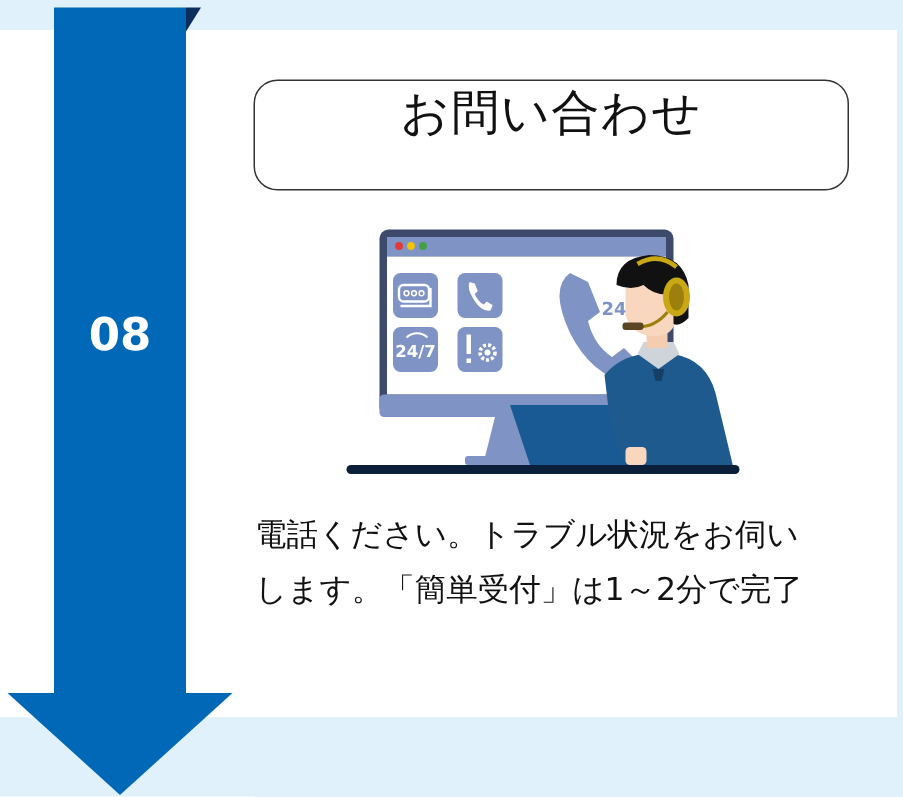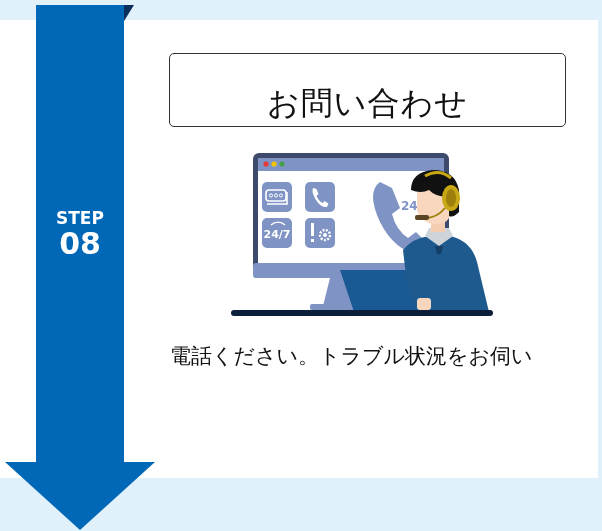--- a/index.html
+++ b/index.html
@@ -29,22 +29,22 @@
   }
   .step {
     position: absolute; left: 36px; top: 208px; width: 88px;
     text-align: center; color: #ffffff; font-weight: bold;
     font-family: "DejaVu Sans", sans-serif;
   }
   .step-label { display: block; font-size: 17px; line-height: 20px; letter-spacing: 0px; }
   .step-num { display: block; font-size: 30px; line-height: 32px; }
   .title-box {
     position: absolute; left: 169px; top: 53px; width: 395px; height: 72px;
-    border: 1.5px solid #333333; border-radius: 5px; background: #fff;
-    display: flex; align-items: flex-end; justify-content: center;
+    border: 1.5px solid #333333; border-radius: 16px; background: #fff;
+    display: flex; align-items: flex-start; justify-content: center;
   }
   .title-text {
     font-size: 32px; color: #111111; letter-spacing: 1px;
     font-family: "DejaVu Sans", sans-serif;
   }
   .illustration { position: absolute; left: 225px; top: 150px; width: 270px; height: 172px; }
   .body-text {
     position: absolute; left: 170px; top: 338px; width: 420px;
     font-size: 21px; line-height: 37px; color: #111111;
     font-family: "DejaVu Sans", sans-serif;
@@ -54,21 +54,20 @@
 </head>
 <body>
 
 <div class="panel"></div>
 
 <div class="arrow-shaft"></div>
 <div class="arrow-fold"></div>
 <div class="arrow-head"></div>
 
 <div class="step">
-  <span class="step-label">STEP</span>
   <span class="step-num">08</span>
 </div>
 
 <div class="title-box">
   <span class="title-text">お問い合わせ</span>
 </div>
 
 <svg class="illustration" viewBox="0 0 270 172" xmlns="http://www.w3.org/2000/svg">
 
   <g>
@@ -139,13 +138,14 @@
 
     <path d="M200 150 q20 -4 50 -14 l10 14 q-28 14 -58 16 z" fill="#1e5a8e"></path>
     <rect x="192" y="148" width="14" height="12" rx="3" fill="#f9d7bf"></rect>
   </g>
 
   <rect x="6" y="160" width="262" height="6" rx="3" fill="#0b1f3a"></rect>
 </svg>
 
 <div class="body-text">
   <span>電話ください。トラブル状況をお伺い</span>
+  <span>します。「簡単受付」は1～2分で完了</span>
 </div>
 
 </body></html>

